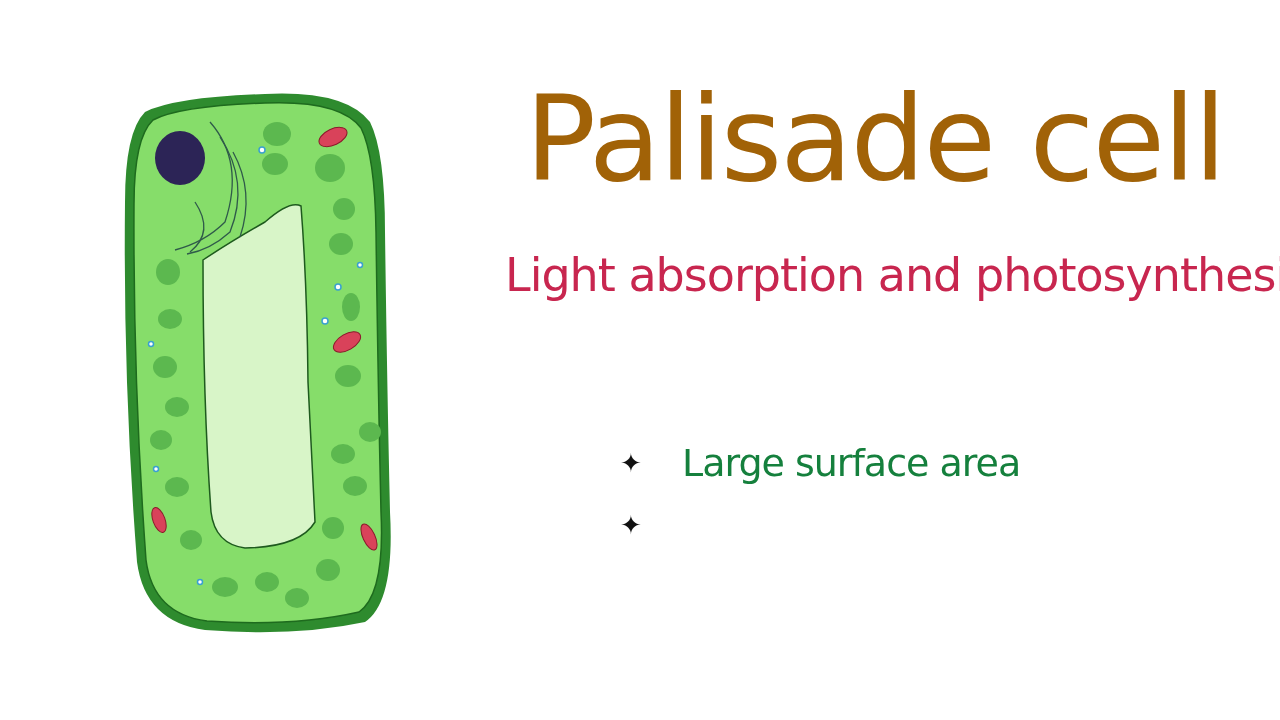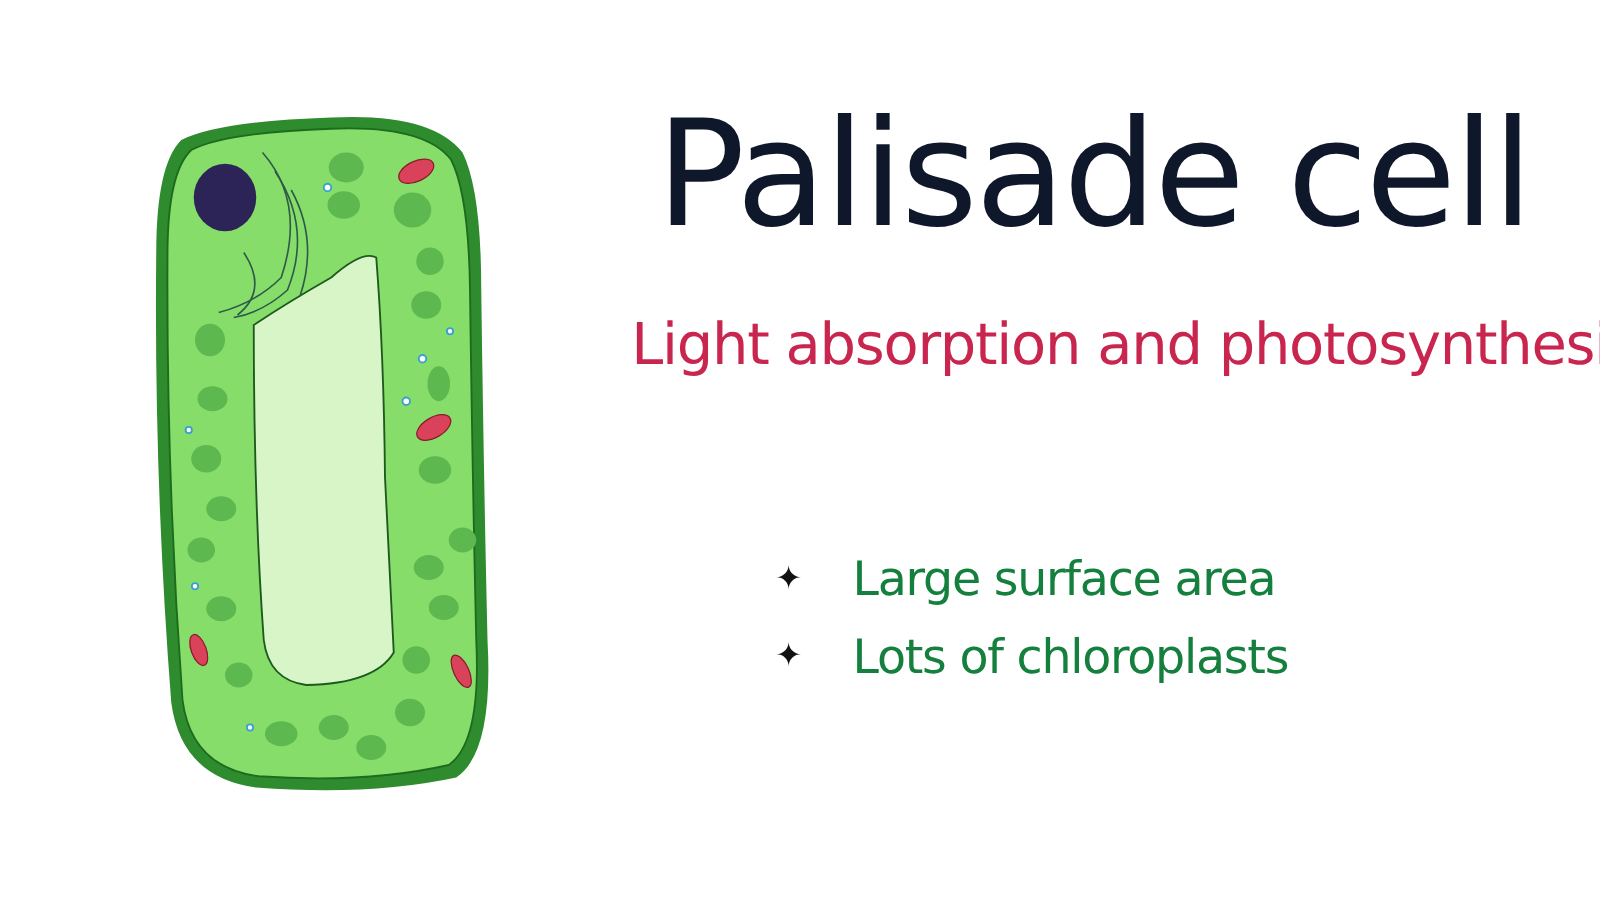--- a/index.html
+++ b/index.html
@@ -1,18 +1,18 @@
 <!DOCTYPE html>
 <html><head>
 <meta charset="utf-8">
 <style>
   html,body{margin:0;padding:0;background:#ffffff;}
   body{width:1280px;height:720px;position:relative;overflow:hidden;font-family:"DejaVu Sans",sans-serif;}
   .cell{position:absolute;left:115px;top:82px;width:290px;height:555px;}
-  .title{position:absolute;left:525px;top:70px;font-size:118px;color:#0f172a;font-family:"DejaVu Sans",sans-serif;letter-spacing:-2px;white-space:nowrap;font-weight:normal;}
+  .title{position:absolute;left:525px;top:70px;font-size:118px;color:#a16207;font-family:"DejaVu Sans",sans-serif;letter-spacing:-2px;white-space:nowrap;font-weight:normal;}
   .subtitle{position:absolute;left:505px;top:248px;font-size:46px;color:#c8264f;font-family:"DejaVu Sans",sans-serif;white-space:nowrap;letter-spacing:-1px;}
   .bullets{position:absolute;left:620px;top:432px;}
   .bullet{display:flex;align-items:center;height:62px;}
   .star{width:30px;font-size:26px;color:#111;margin-right:32px;}
   .btext{font-size:38px;color:#15803d;white-space:nowrap;letter-spacing:-1px;}
 </style>
 </head>
 <body>
 
 <div class="cell">
@@ -79,15 +79,14 @@
 <div class="title">Palisade cell</div>
 <div class="subtitle">Light absorption and photosynthesis</div>
 
 <div class="bullets">
   <div class="bullet">
     <span class="star">✦</span>
     <span class="btext">Large surface area</span>
   </div>
   <div class="bullet">
     <span class="star">✦</span>
-    <span class="btext">Lots of chloroplasts</span>
   </div>
 </div>
 
 </body></html>

